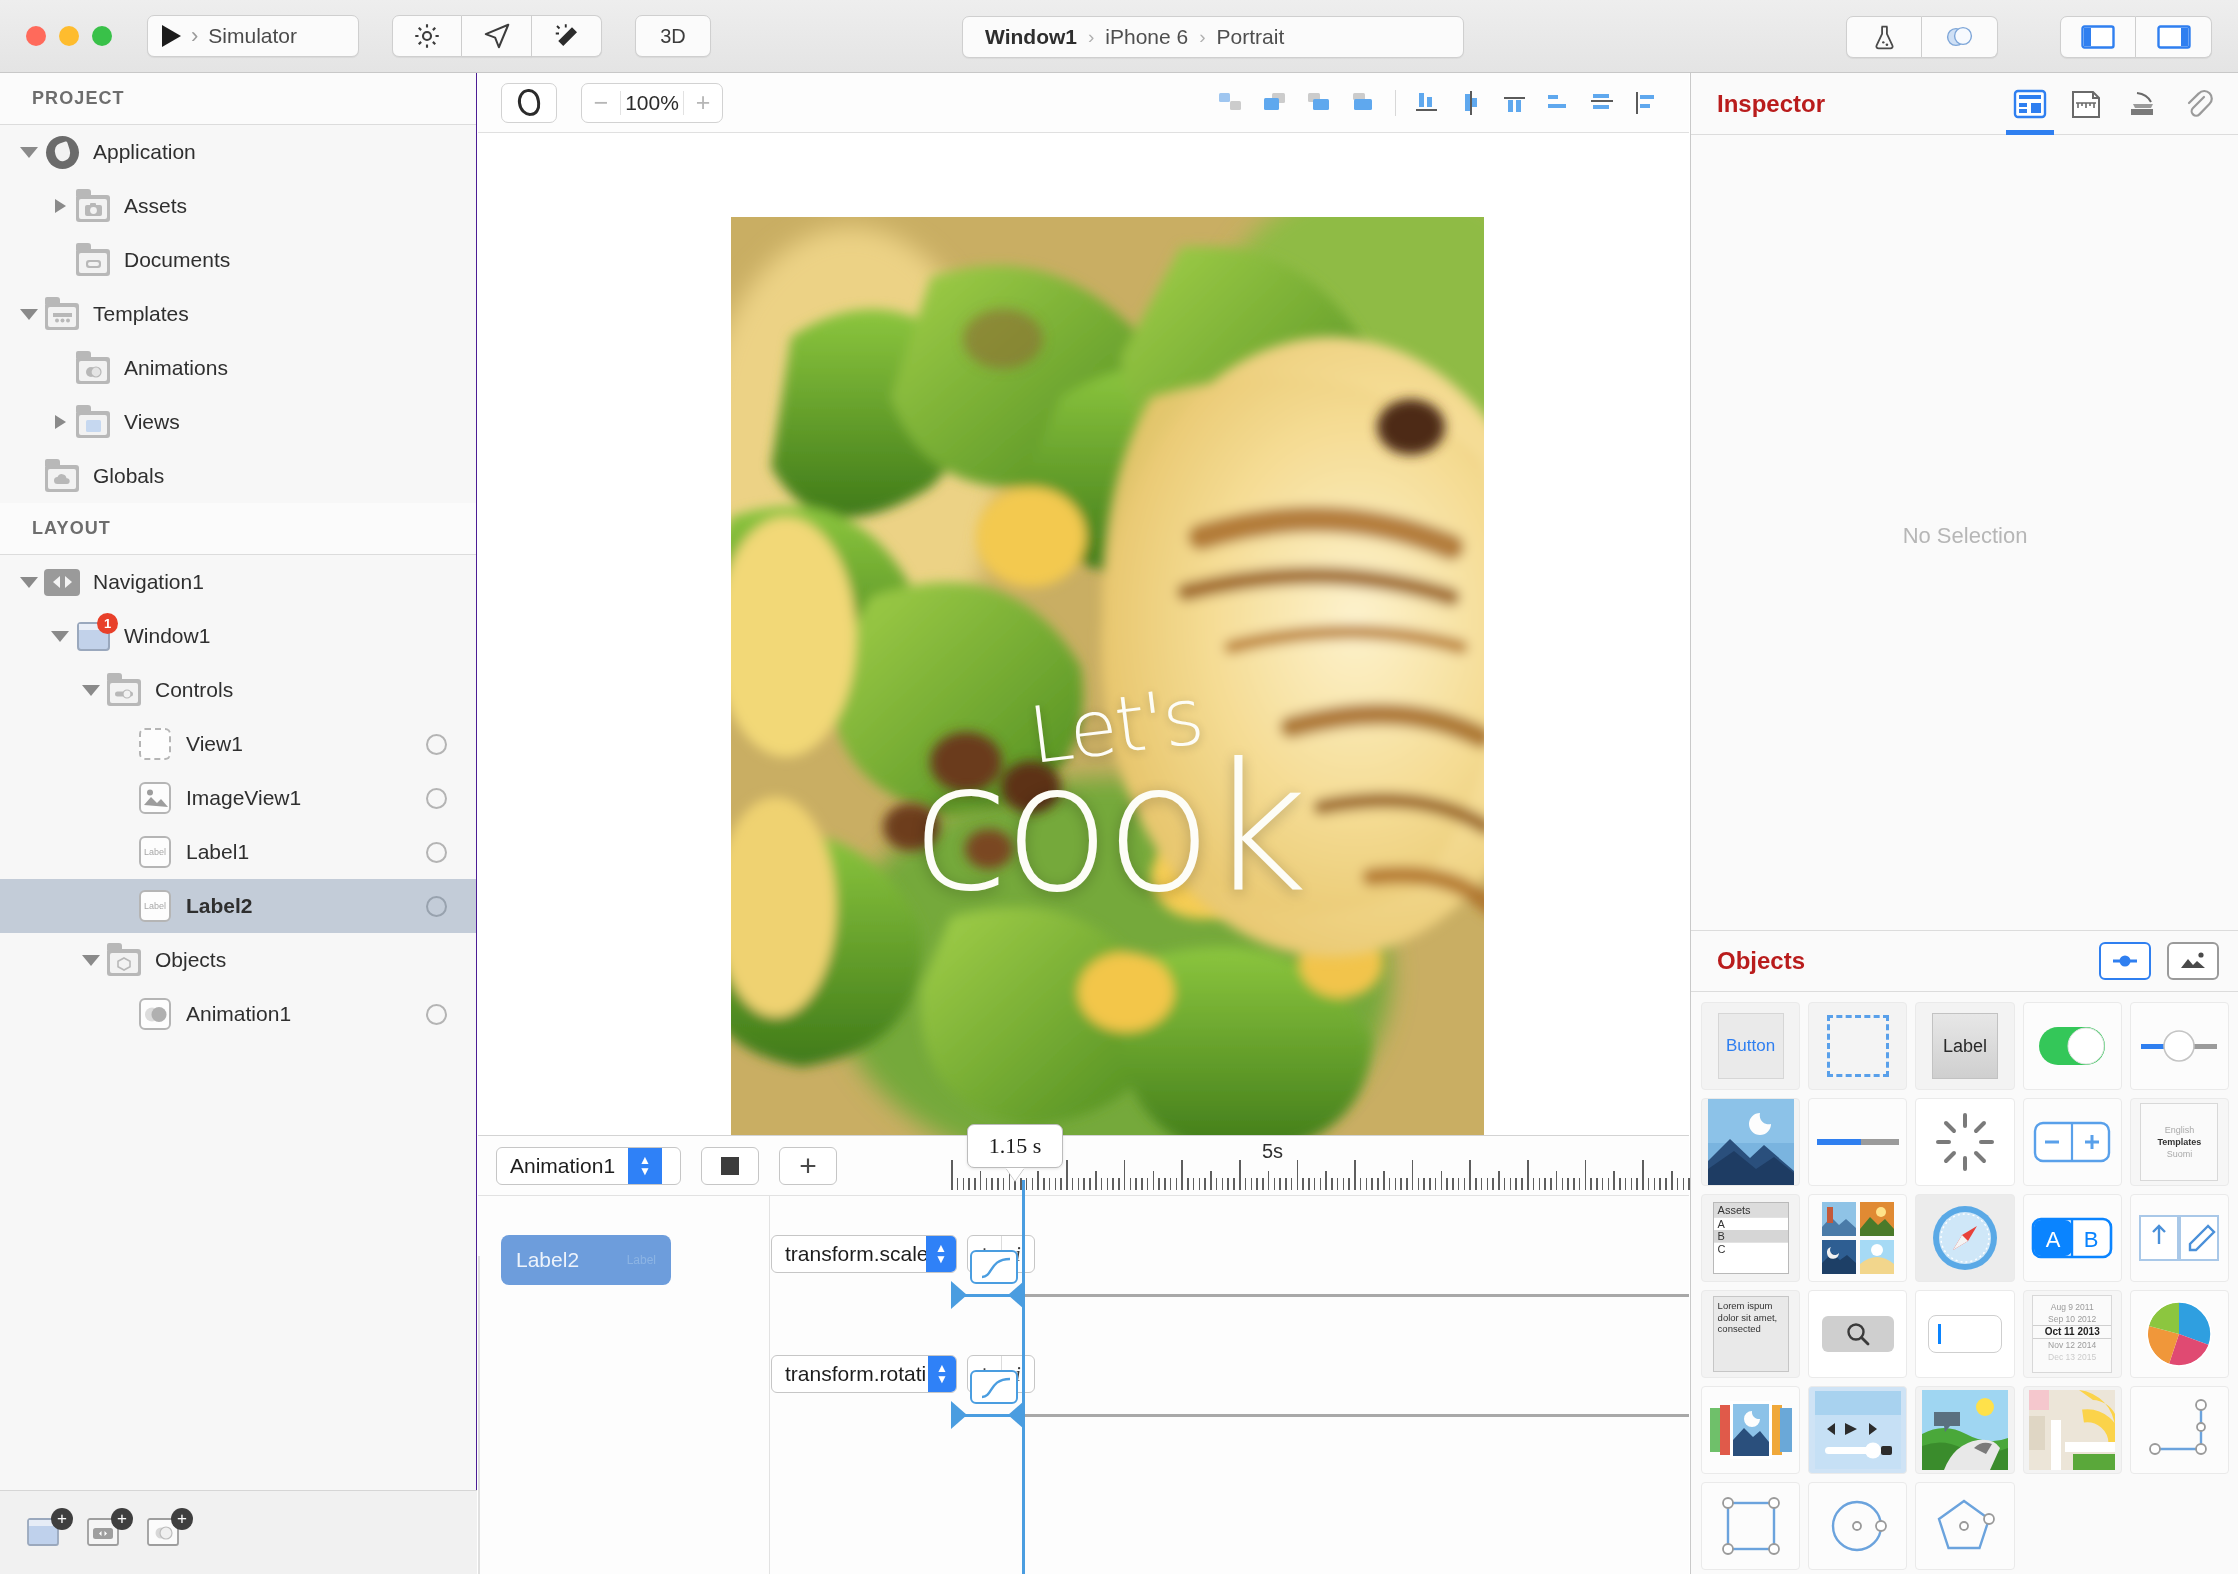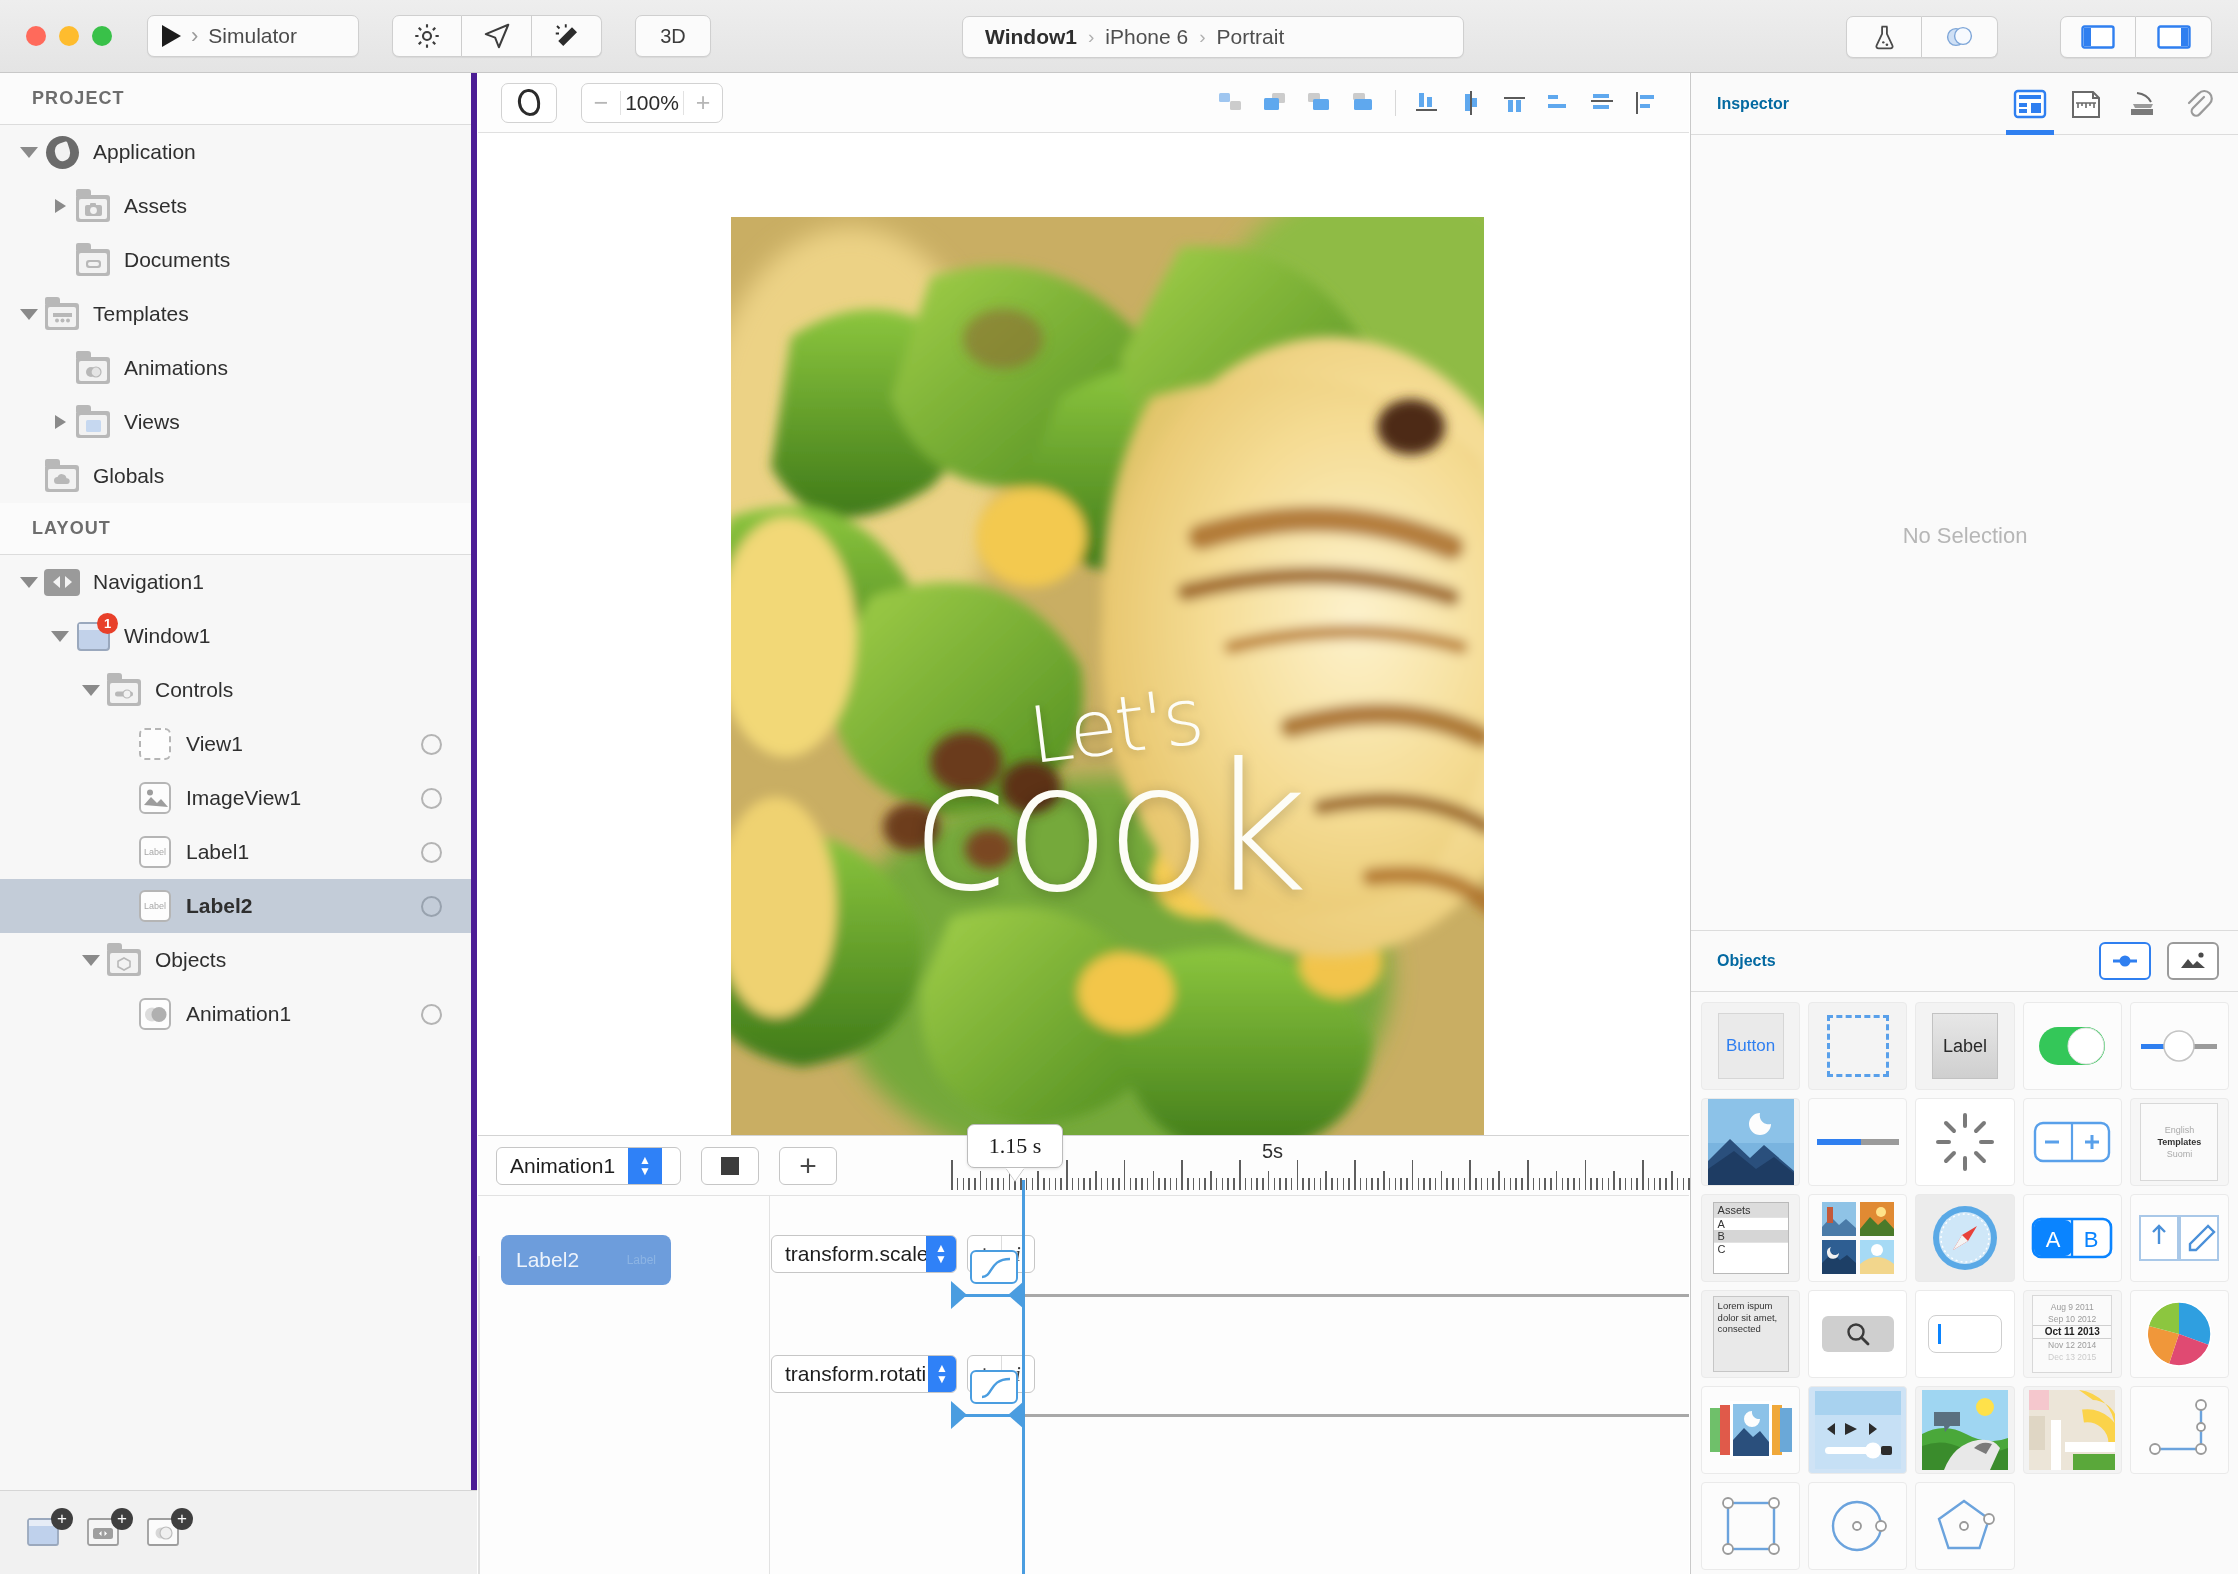--- a/index.html
+++ b/index.html
@@ -36,21 +36,21 @@
     box-shadow:0 1px 1px rgba(0,0,0,0.05); }
   #breadcrumb .bc1 { font-size:21px; font-weight:bold; color:#2e2e2e; }
   #breadcrumb .sep { font-size:19px; color:#b0b0b0; }
   #breadcrumb .bc { font-size:21px; color:#4f4f4f; }
 
   #right-tools { position:absolute; right:26px; top:16px; display:flex; gap:29px; }
   #right-tools .group .tbtn { width:76px; }
 
   
   #sidebar { position:absolute; left:0; top:73px; width:477px; height:1501px;
-    background:#f7f7f7; border-right:6px solid #4c1d95; }
+    background:#f7f7f7; border-right:1px solid #4c1d95; }
   .sec-head { height:52px; display:flex; align-items:center; padding-left:32px;
     font-size:18px; font-weight:bold; letter-spacing:1.1px; color:#6d6d6d;
     background:#fbfbfb; border-bottom:1px solid #dcdcdc; }
   .trow { height:54px; display:flex; align-items:center; position:relative; }
   .trow.sel { background:#c3ccd8; }
   .tw { width:30px; display:flex; align-items:center; justify-content:center; }
   .caret { width:0;height:0;border-left:11px solid #8a8a8a;
     border-top:7px solid transparent;border-bottom:7px solid transparent; }
   .caret.open { border-left:9px solid transparent;border-right:9px solid transparent;
     border-top:11px solid #8a8a8a; border-bottom:0; }
@@ -196,21 +196,21 @@
   .easebox { position:absolute; top:-44px; width:48px;height:34px;
     border:2px solid #4a9de0; border-radius:6px; background:#fff; }
   .easebox svg { position:absolute; left:7px; top:4px; }
   #bordL { position:absolute; left:0; top:60px; width:1.5px; height:379px; background:#e0e0e0; }
 
   
   #right { position:absolute; left:1690px; top:73px; width:548px; height:1501px;
     background:#fafafa; border-left:1px solid #c9c9c9; }
   .rhead { height:62px; display:flex; align-items:center; padding:0 22px 0 26px;
     background:#fafafa; border-bottom:1px solid #dcdcdc; position:relative; }
-  .rhead .rt { font-size:16px; font-weight:bold; color:#0369a1; }
+  .rhead .rt { font-size:24px; font-weight:bold; color:#b91c1c; }
   .rtabs { position:absolute; right:20px; display:flex; gap:16px; align-items:center; }
   .rtab { width:40px;height:40px; display:flex;align-items:center;justify-content:center;
     position:relative; }
   .rtab.on:after { content:""; position:absolute; left:-4px; right:-4px; bottom:-11px;
     height:5px; background:#2f7ff0; }
   #nosel { position:absolute; left:0; top:65px; width:548px; height:795px;
     display:flex; align-items:center; justify-content:center;
     font-size:22px; color:#b6b6b6; }
   #objhead { position:absolute; left:0; top:857px; width:548px; }
   .toggbtn { width:52px;height:38px;border:2px solid #2f7ff0;border-radius:6px;

